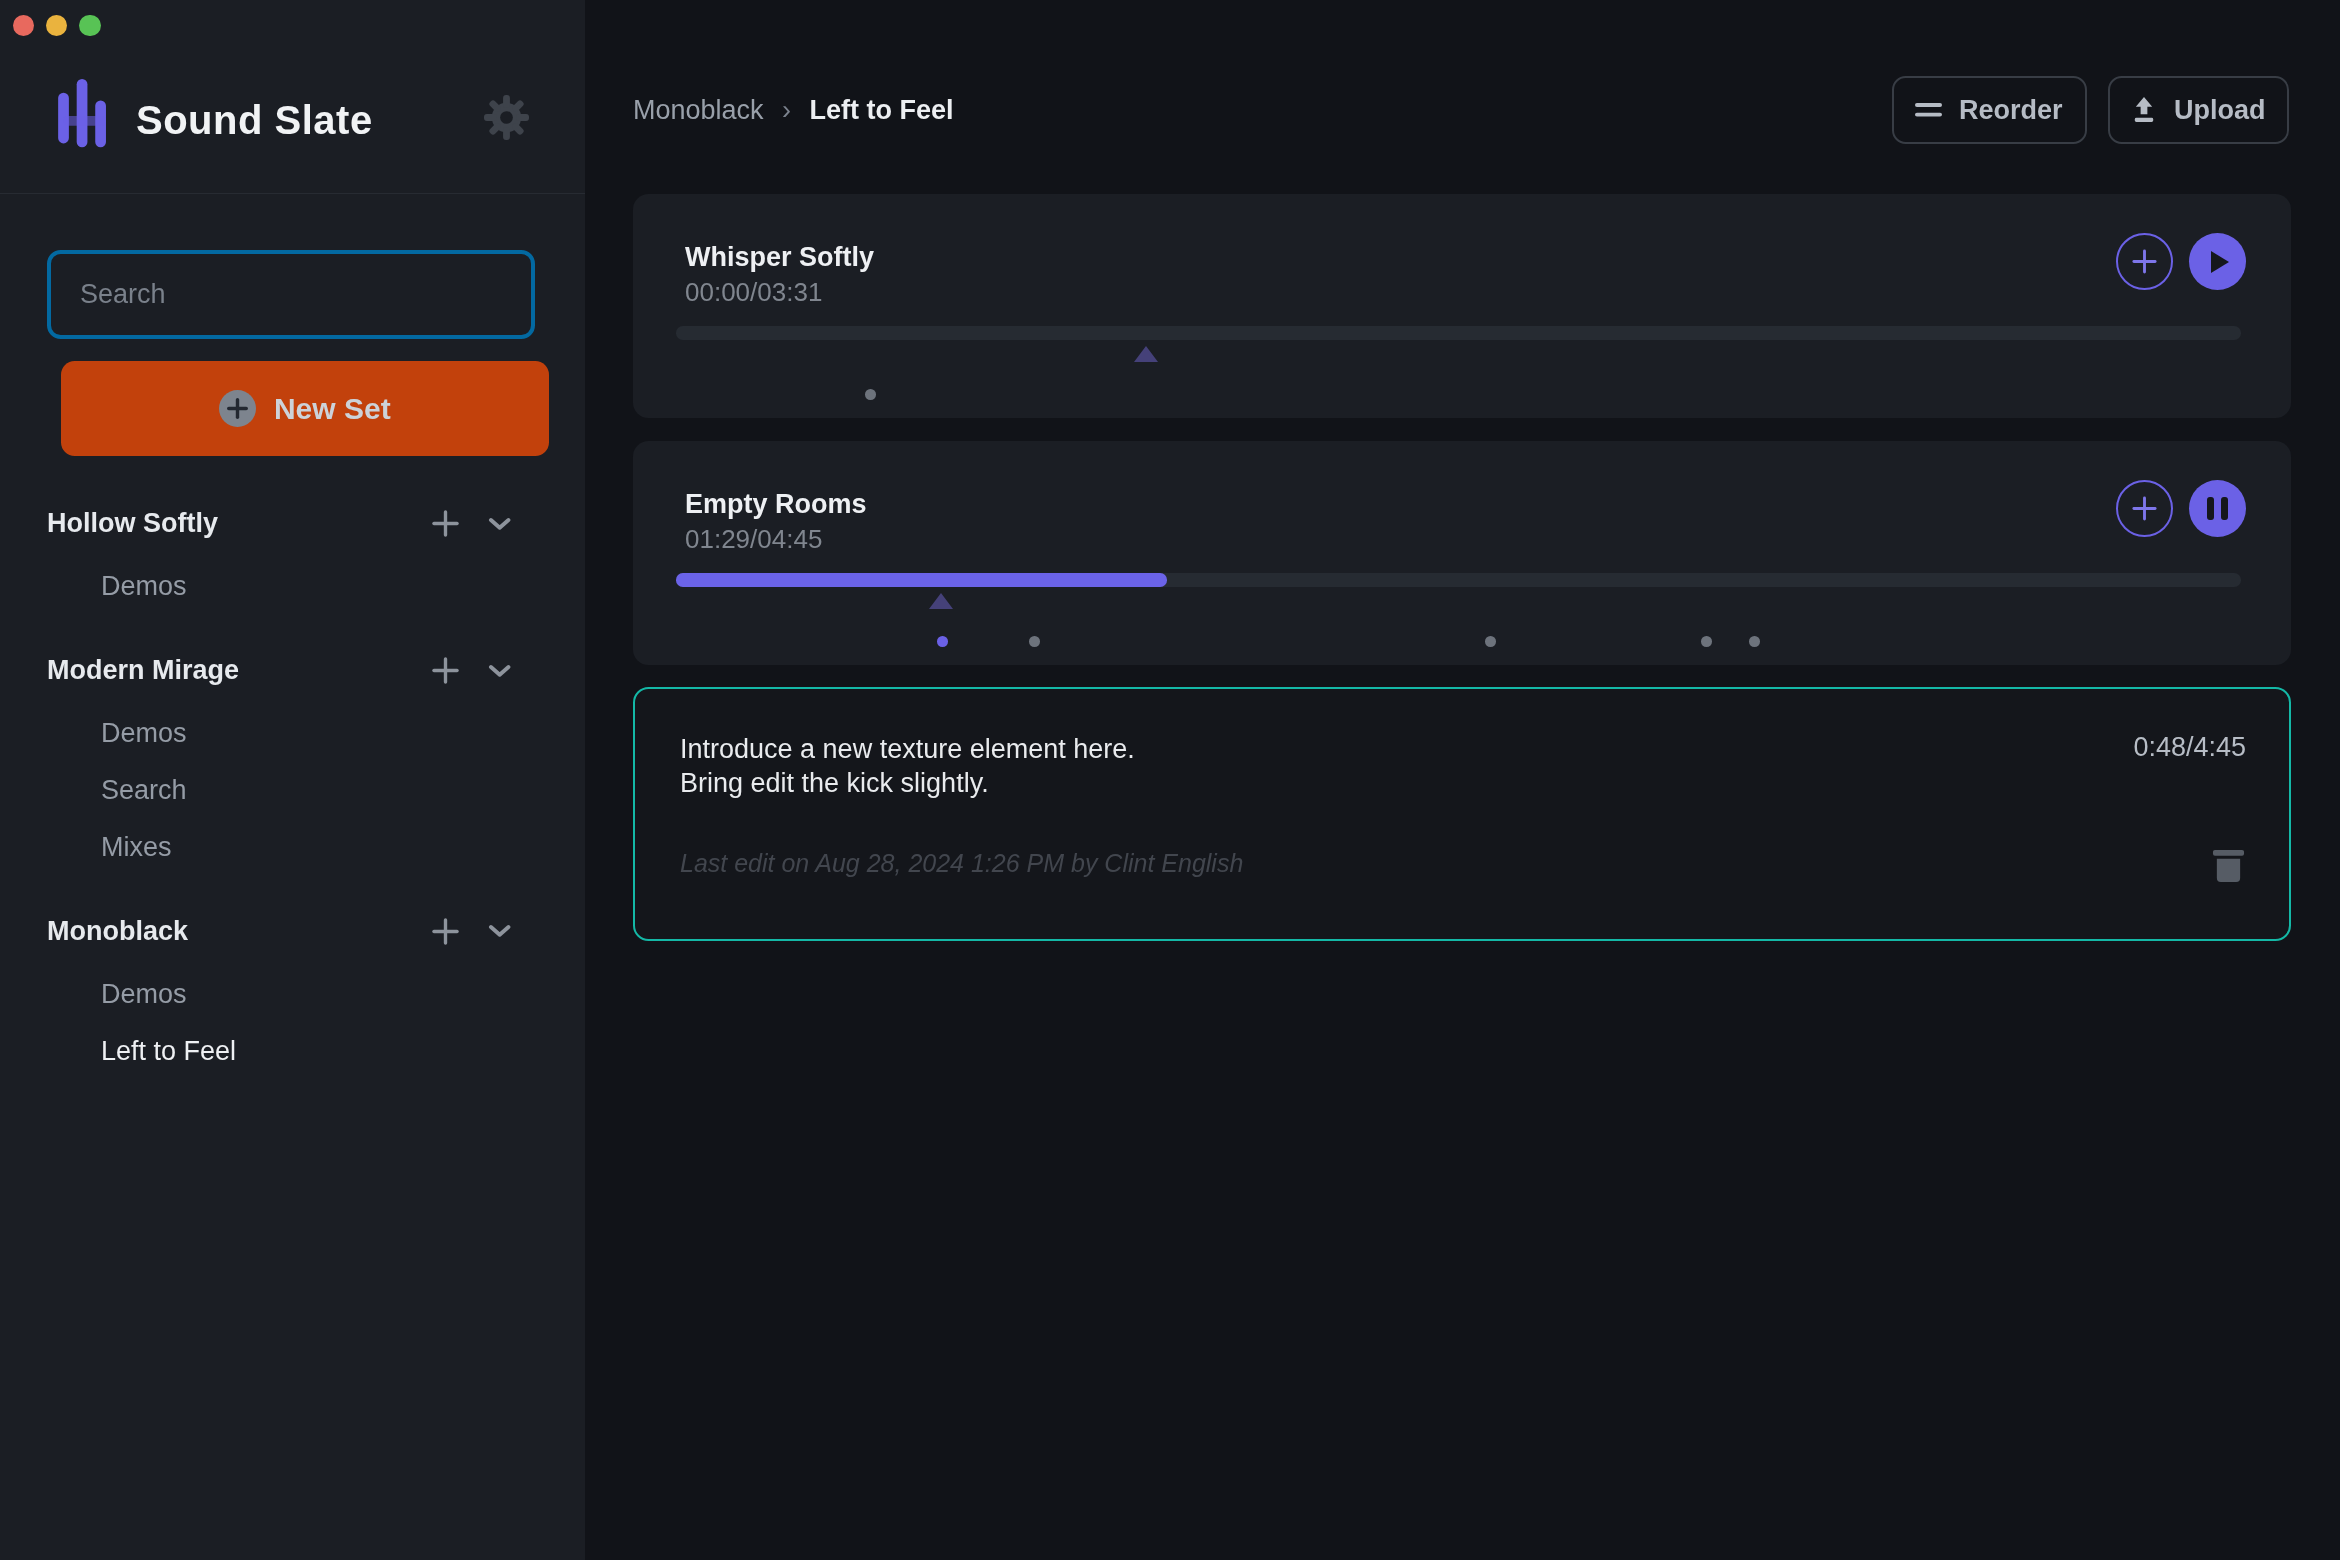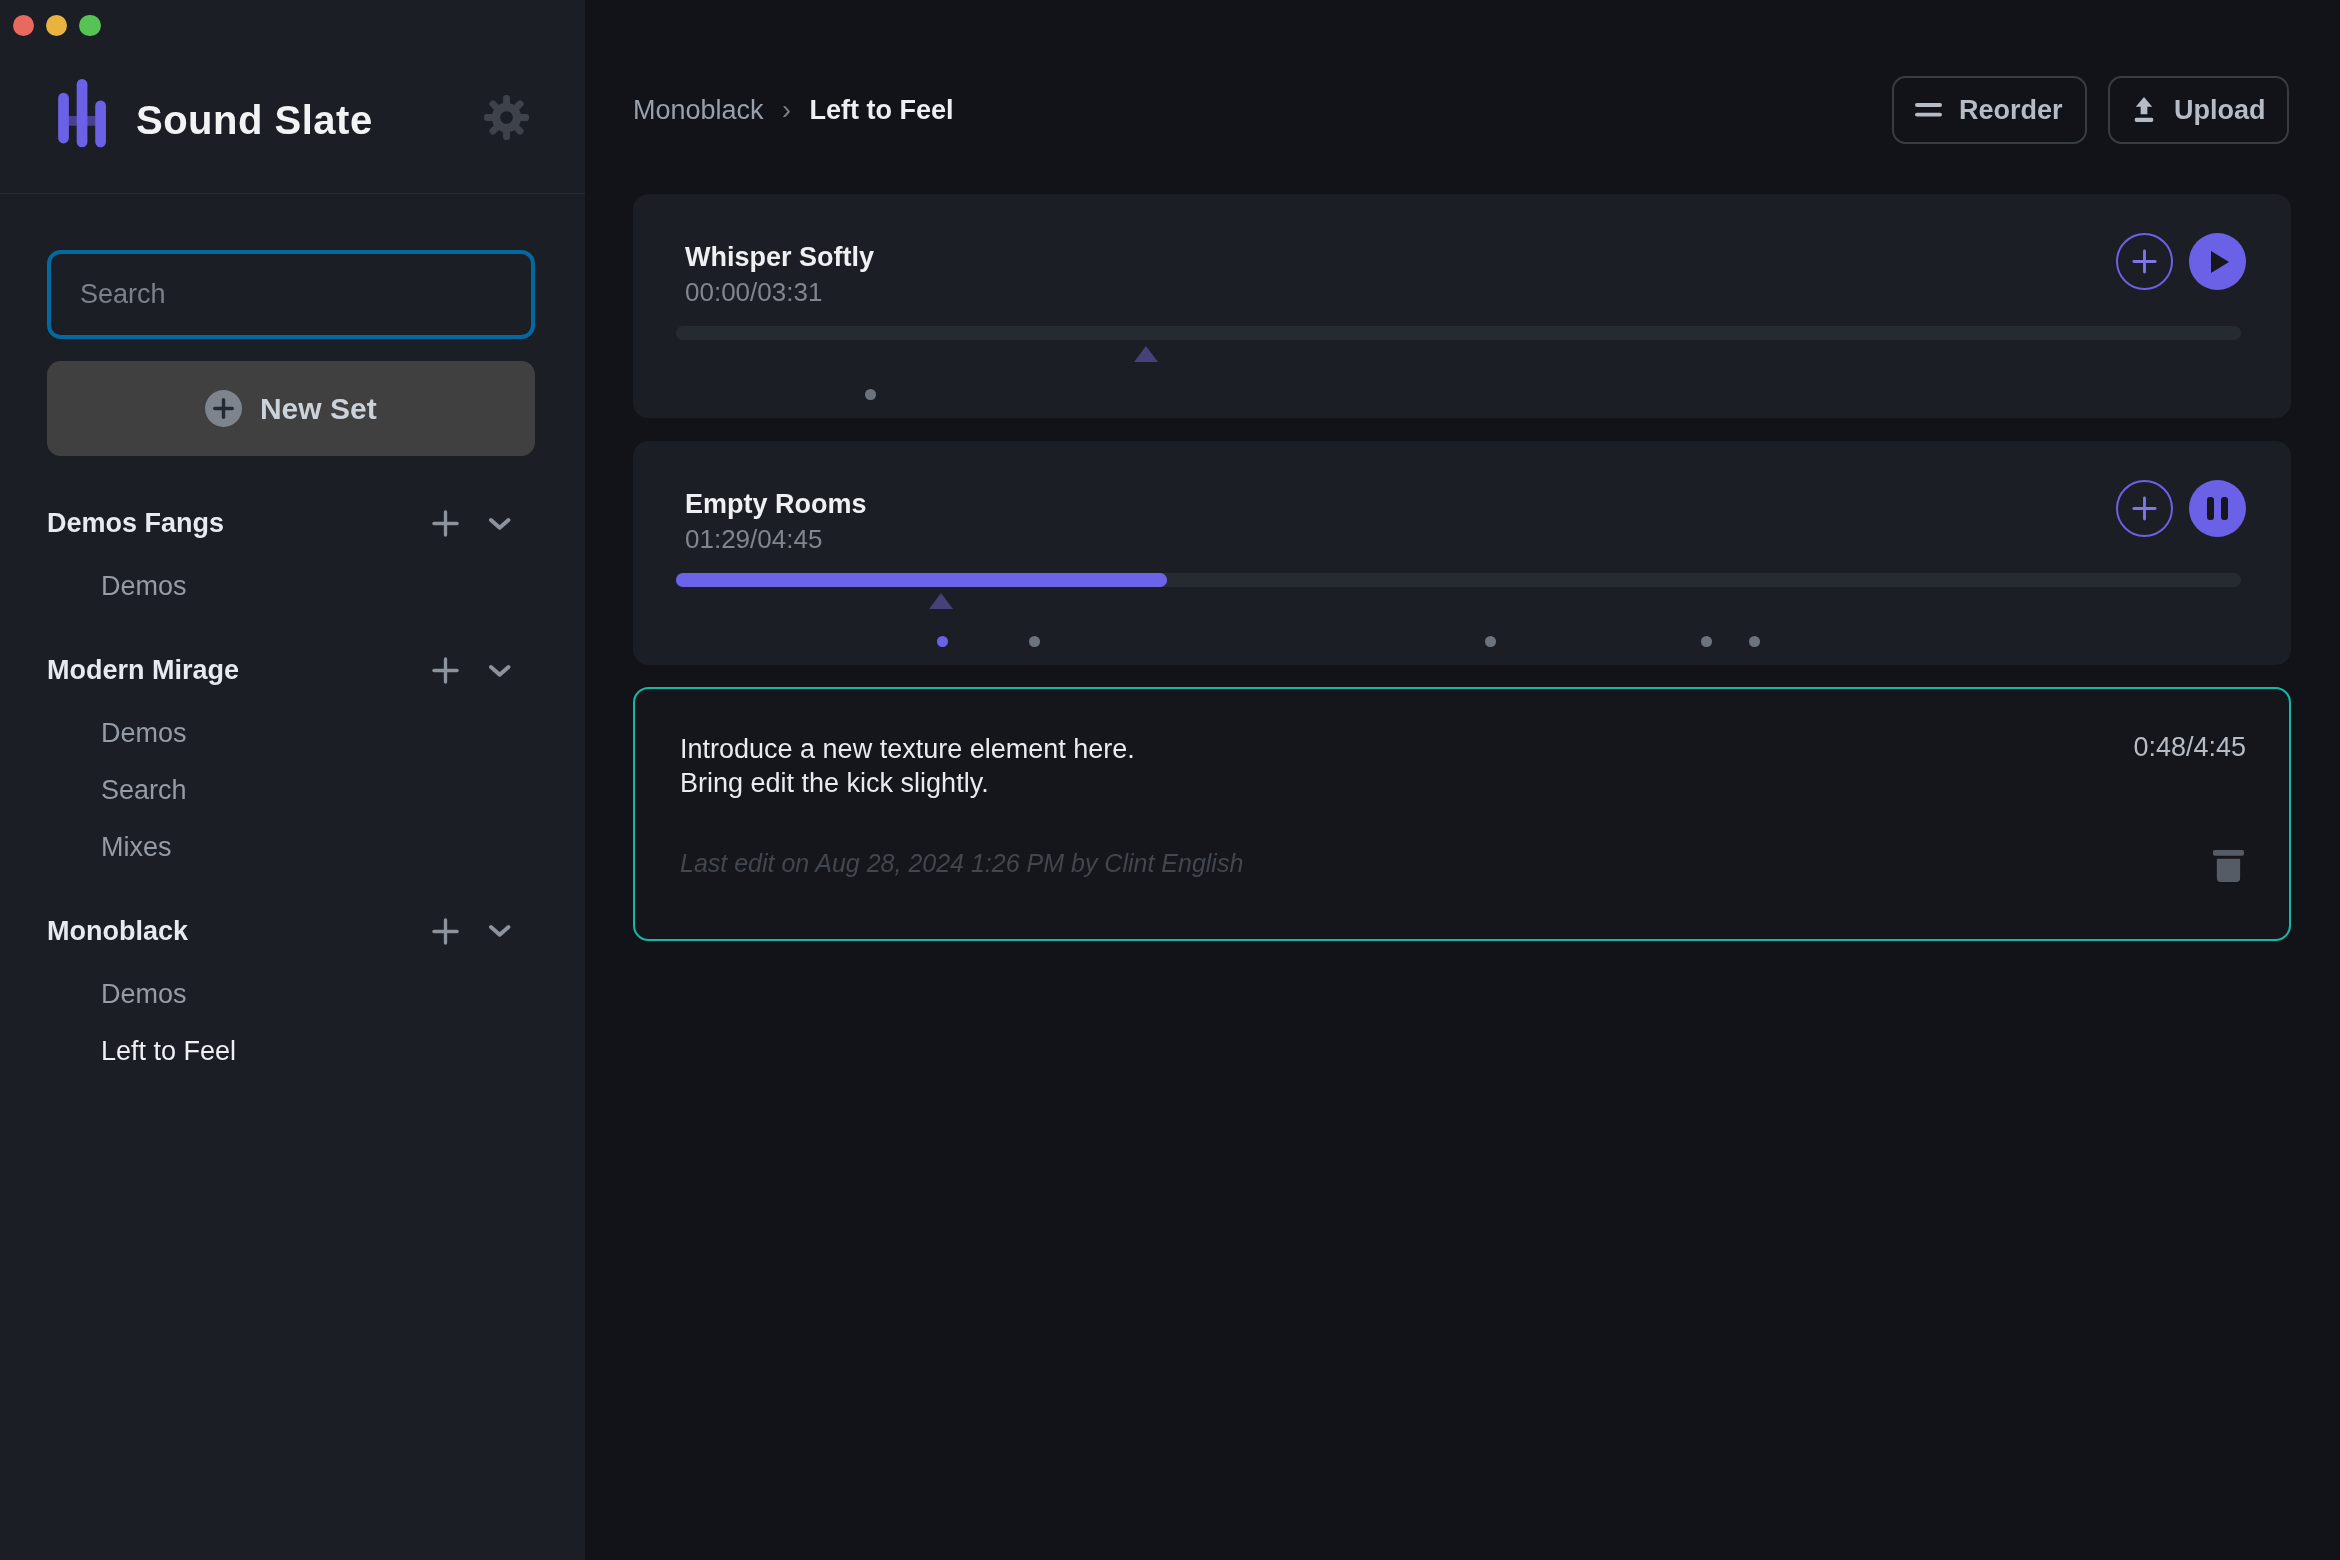--- a/index.html
+++ b/index.html
@@ -16,22 +16,22 @@
   .logo-row { position:absolute; left:58px; top:78px; height:84px; display:flex; align-items:center; gap:25px; }
   .app-name { font-size:40px; font-weight:600; color:#f1f3f5; letter-spacing:0.5px; }
   .gear { position:absolute; left:484px; top:95px; width:45px; height:45px; cursor:pointer; }
 
   .search-input { position:absolute; left:47px; top:250px; width:488px; height:89px;
     background:transparent; border:4px solid #0369a1; border-radius:13.7px;
     color:#cfd4da; font-size:27px; padding:0 29px; outline:none;
     font-family:"Liberation Sans", sans-serif; }
   .search-input::placeholder { color:#7a818b; }
 
-  .new-set-btn { position:absolute; left:47px; top:361px; width:488px; height:95px;
-    background:#404040; border:none; border-radius:13.7px; display:flex; align-items:center;
+  .new-set-btn { position:absolute; left:61px; top:361px; width:488px; height:95px;
+    background:#c2410c; border:none; border-radius:13.7px; display:flex; align-items:center;
     justify-content:center; gap:17.6px; cursor:pointer; }
   .new-set-label { font-size:30px; font-weight:600; color:#ccd2d9; }
 
   .tree { position:absolute; left:0; top:495px; width:585px; }
   .row { height:57px; display:flex; align-items:center; padding:0 74px 0 47px; cursor:pointer; }
   .section-row { margin-bottom:5.9px; }
   .section-gap { margin-top:27px; }
   .sec-name { flex:1; font-size:27px; font-weight:600; color:#e7eaee; }
   .row-icons { display:flex; align-items:center; gap:29px; }
   .sub-row { padding-left:101px; font-size:27px; color:#959ca6; }
@@ -128,21 +128,21 @@
         <circle cx="19" cy="19" r="19" fill="#7d848e"></circle>
         <line x1="19" y1="10" x2="19" y2="28" stroke="#232831" stroke-width="3.5" stroke-linecap="round"></line>
         <line x1="10" y1="19" x2="28" y2="19" stroke="#232831" stroke-width="3.5" stroke-linecap="round"></line>
       </svg>
       <span class="new-set-label">New Set</span>
     </button>
 
     <div class="tree">
 
       <div class="row section-row">
-        <span class="sec-name">Demos Fangs</span>
+        <span class="sec-name">Hollow Softly</span>
         <span class="row-icons">
           <svg width="27" height="27" viewBox="0 0 28 28">
             <line x1="14" y1="2" x2="14" y2="26" stroke="#8d939c" stroke-width="3.5" stroke-linecap="round"></line>
             <line x1="2" y1="14" x2="26" y2="14" stroke="#8d939c" stroke-width="3.5" stroke-linecap="round"></line>
           </svg>
           <svg width="23.4" height="13.7" viewBox="0 0 24 14">
             <polyline points="3,3 12,11 21,3" stroke="#8d939c" stroke-width="4" fill="none" stroke-linecap="round" stroke-linejoin="round"></polyline>
           </svg>
         </span>
       </div>

